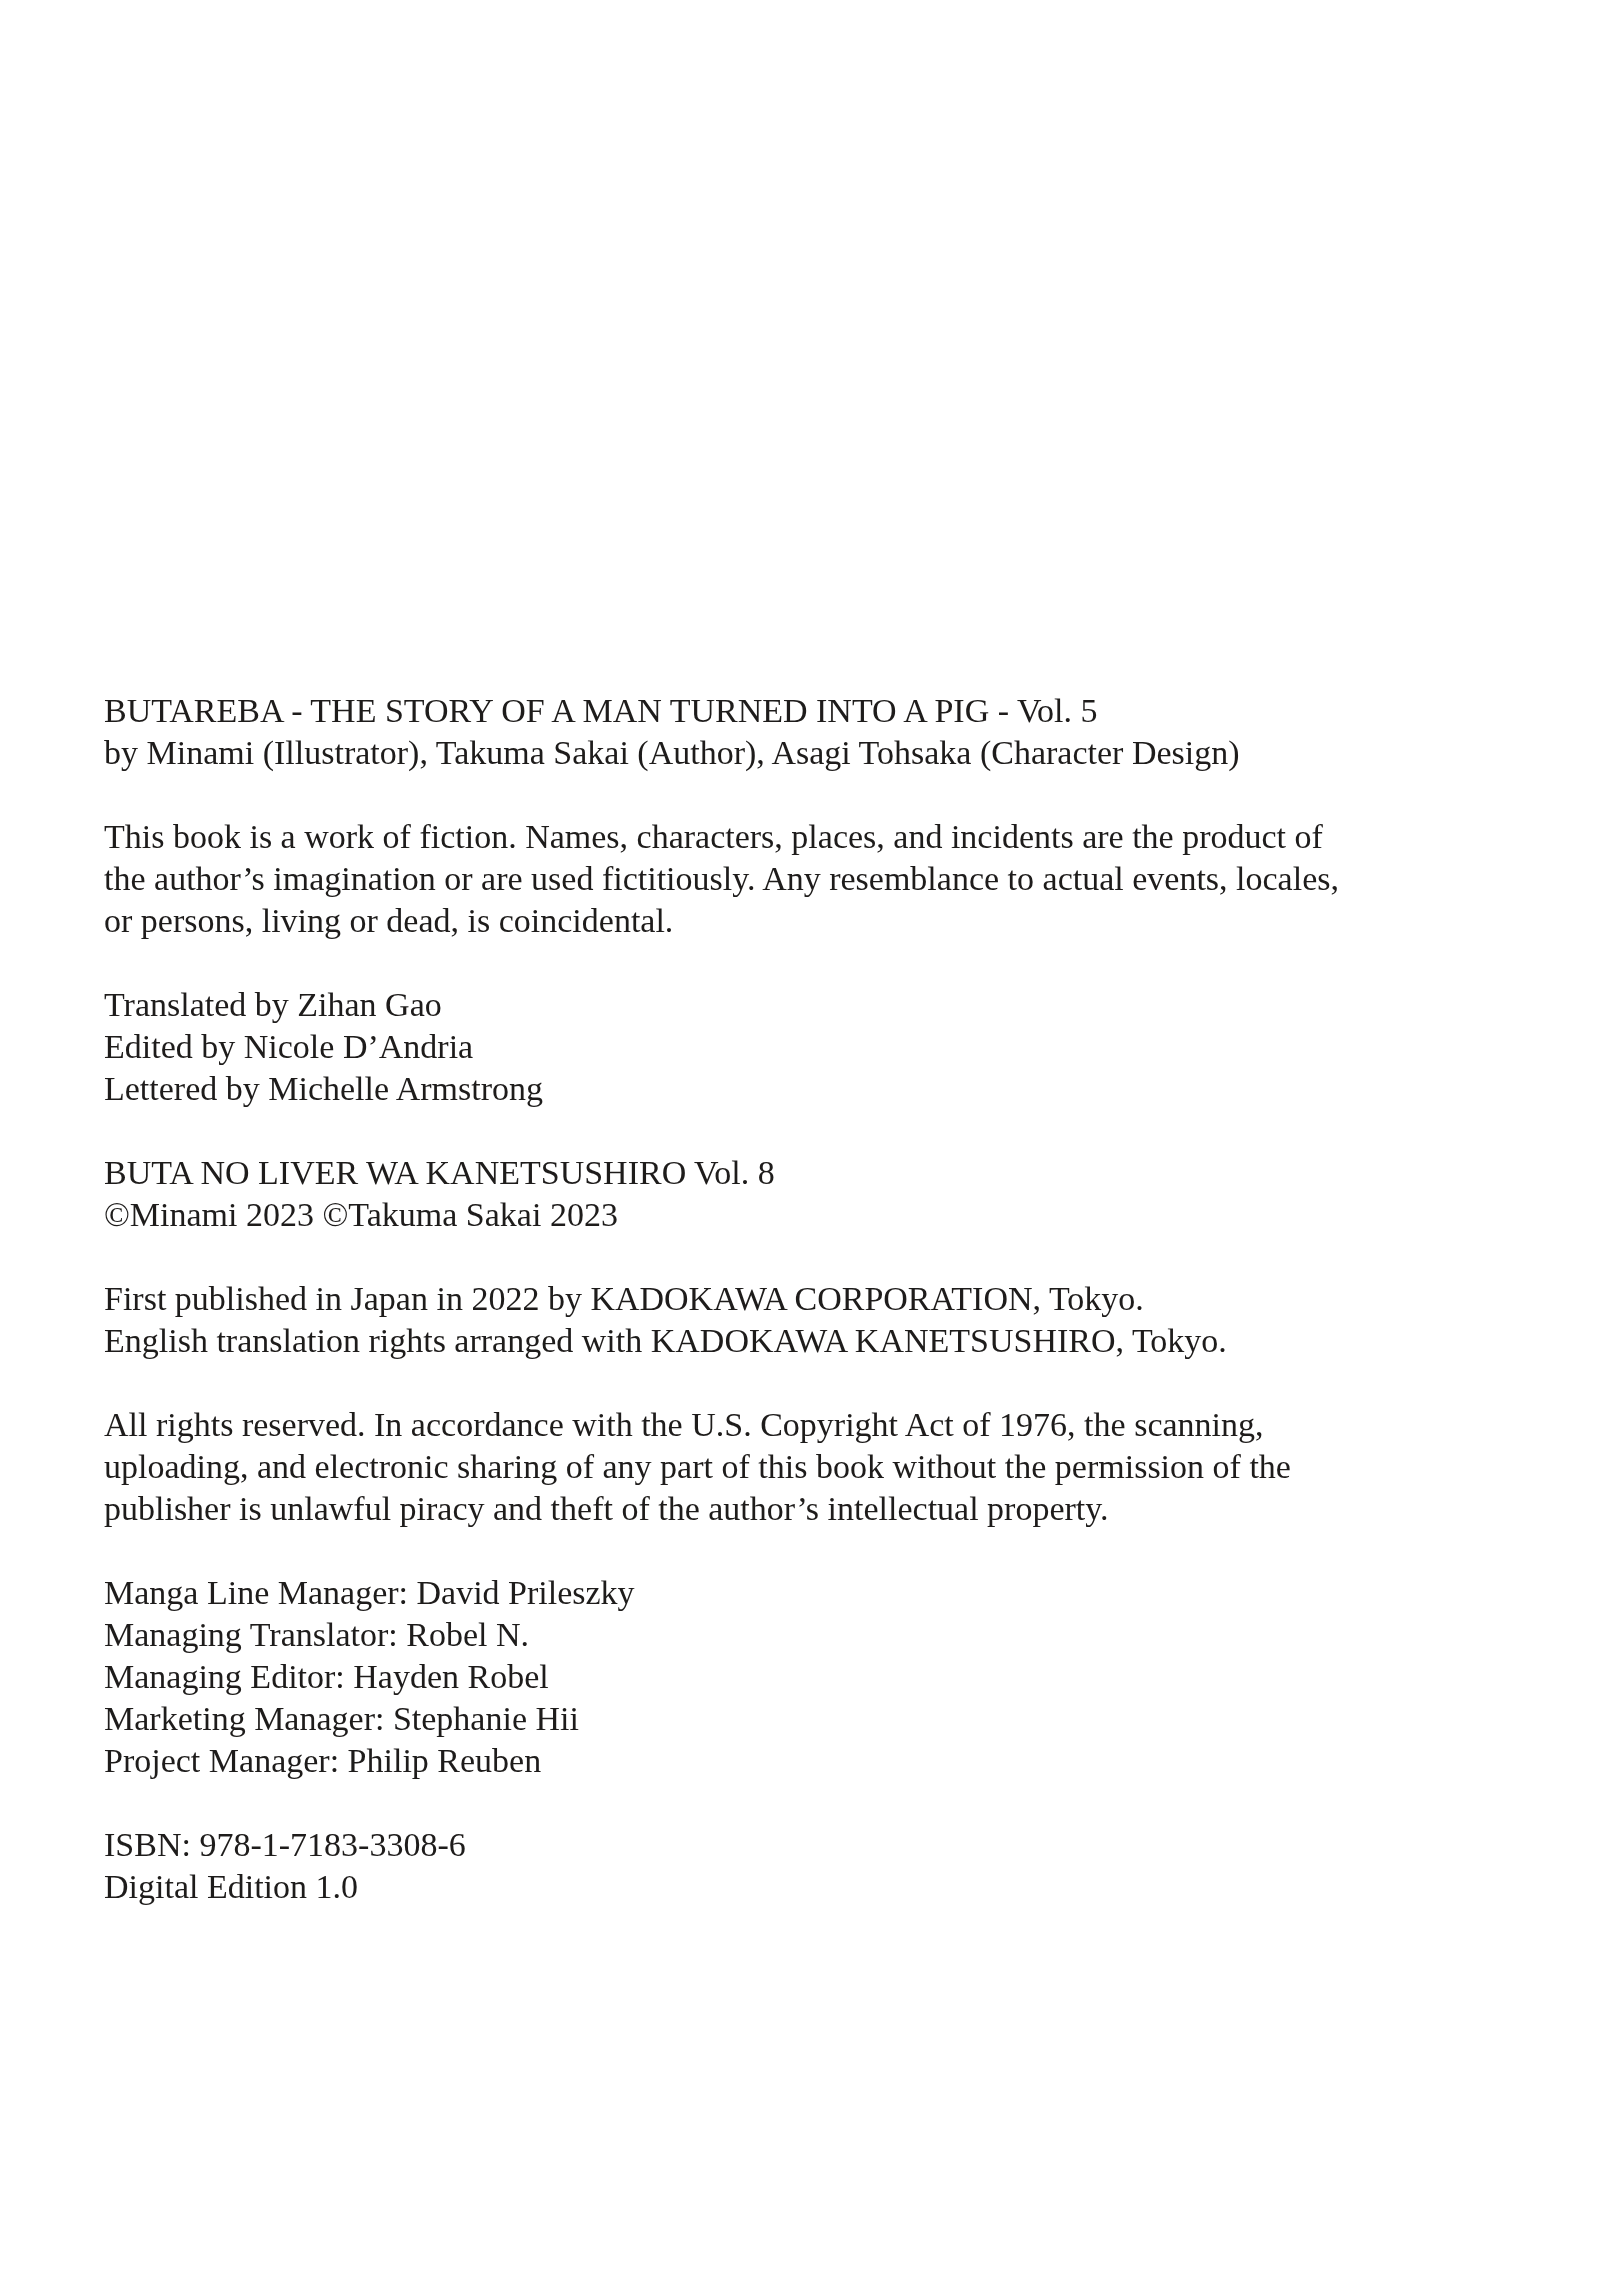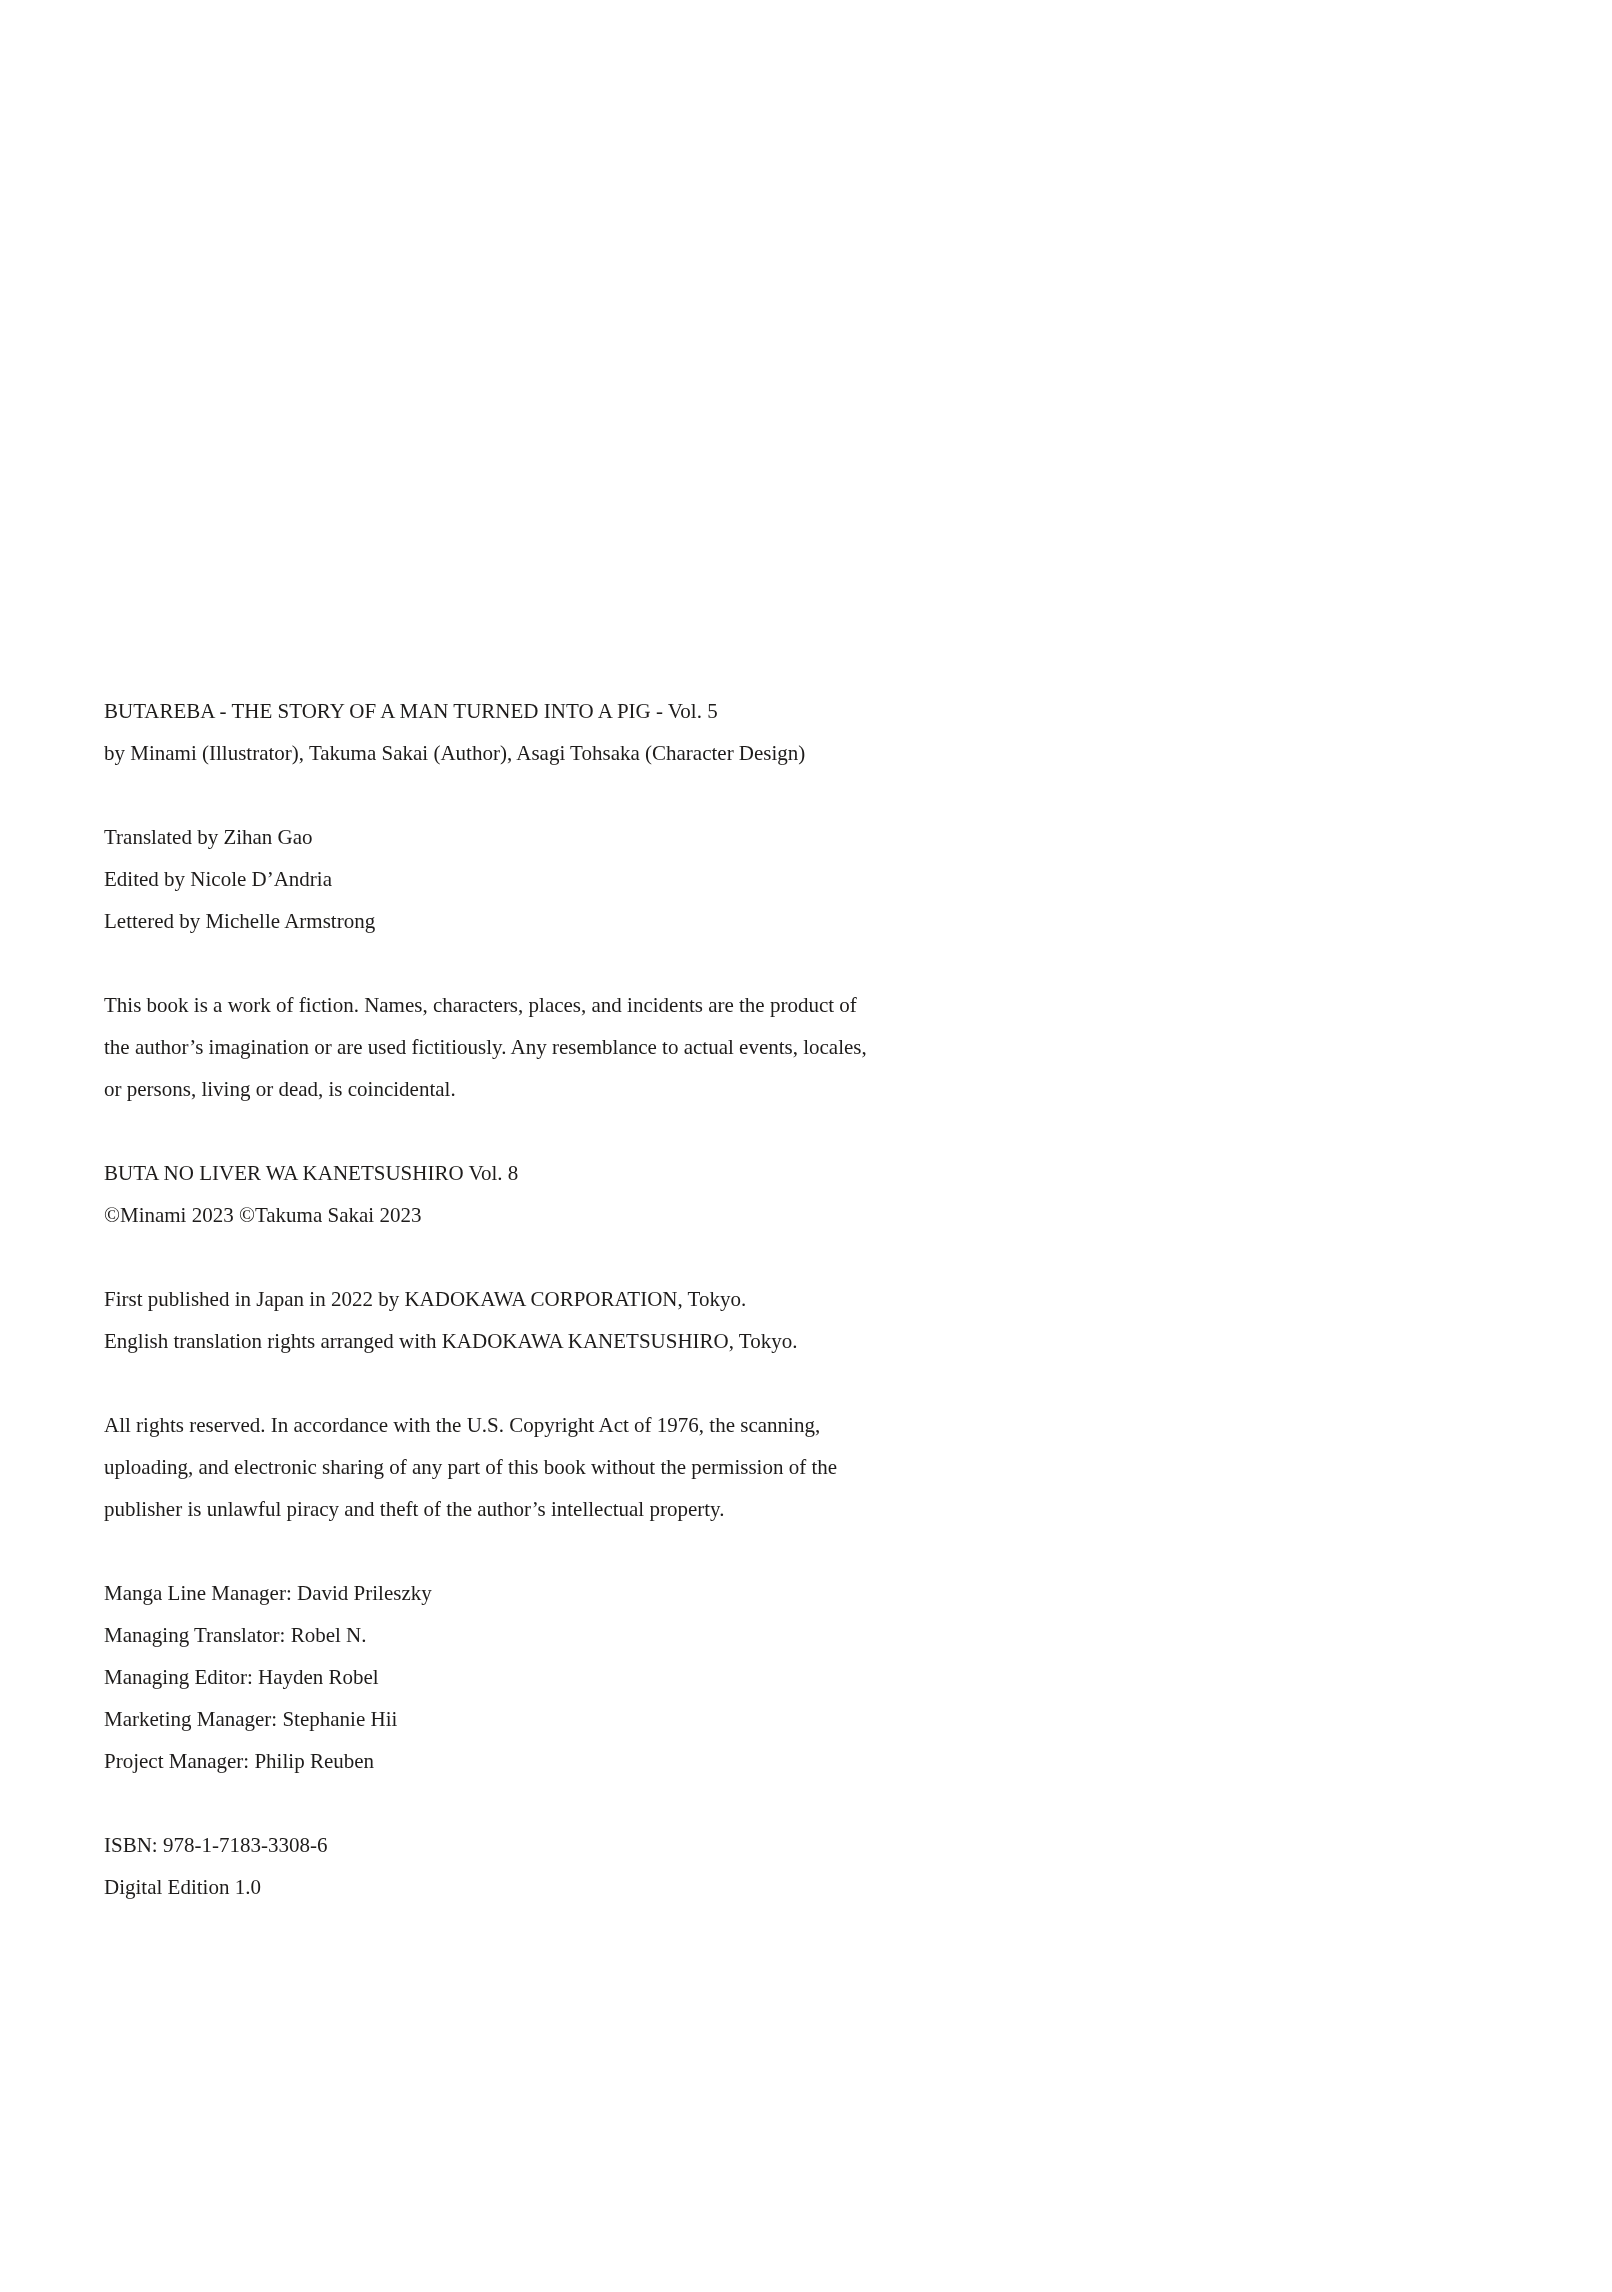--- a/index.html
+++ b/index.html
@@ -13,21 +13,21 @@
     font-family: "Liberation Serif", "DejaVu Serif", serif;
     color: #1e1c1b;
     position: relative;
     overflow: hidden;
   }
   .colophon {
     position: absolute;
     left: 104px;
     top: 690px;
     width: 1433px;
-    font-size: 21px;
+    font-size: 34px;
     line-height: 42px;
     font-weight: 400;
   }
   .block {
     margin: 0 0 42px 0;
     padding: 0;
   }
   .block:last-child {
     margin-bottom: 8px;
   }
@@ -38,28 +38,28 @@
 </style>
 </head>
 <body>
 
 <main class="colophon">
     <p class="block">
       <span class="line">BUTAREBA - THE STORY OF A MAN TURNED INTO A PIG - Vol. 5</span>
       <span class="line">by Minami (Illustrator), Takuma Sakai (Author), Asagi Tohsaka (Character Design)</span>
     </p>
     <p class="block">
+      <span class="line">This book is a work of fiction. Names, characters, places, and incidents are the product of</span>
+      <span class="line">the author’s imagination or are used fictitiously. Any resemblance to actual events, locales,</span>
+      <span class="line">or persons, living or dead, is coincidental.</span>
+    </p>
+    <p class="block">
       <span class="line">Translated by Zihan Gao</span>
       <span class="line">Edited by Nicole D’Andria</span>
       <span class="line">Lettered by Michelle Armstrong</span>
-    </p>
-    <p class="block">
-      <span class="line">This book is a work of fiction. Names, characters, places, and incidents are the product of</span>
-      <span class="line">the author’s imagination or are used fictitiously. Any resemblance to actual events, locales,</span>
-      <span class="line">or persons, living or dead, is coincidental.</span>
     </p>
     <p class="block">
       <span class="line">BUTA NO LIVER WA KANETSUSHIRO Vol. 8</span>
       <span class="line">©Minami 2023 ©Takuma Sakai 2023</span>
     </p>
     <p class="block">
       <span class="line">First published in Japan in 2022 by KADOKAWA CORPORATION, Tokyo.</span>
       <span class="line">English translation rights arranged with KADOKAWA KANETSUSHIRO, Tokyo.</span>
     </p>
     <p class="block">

